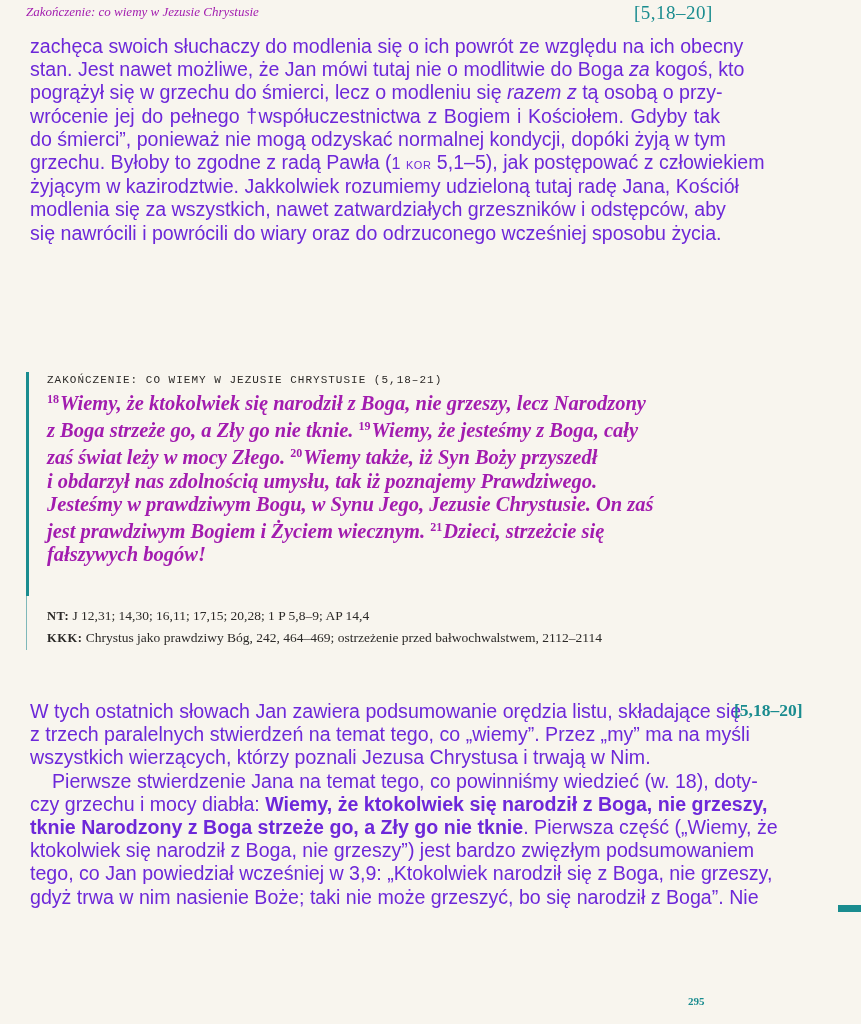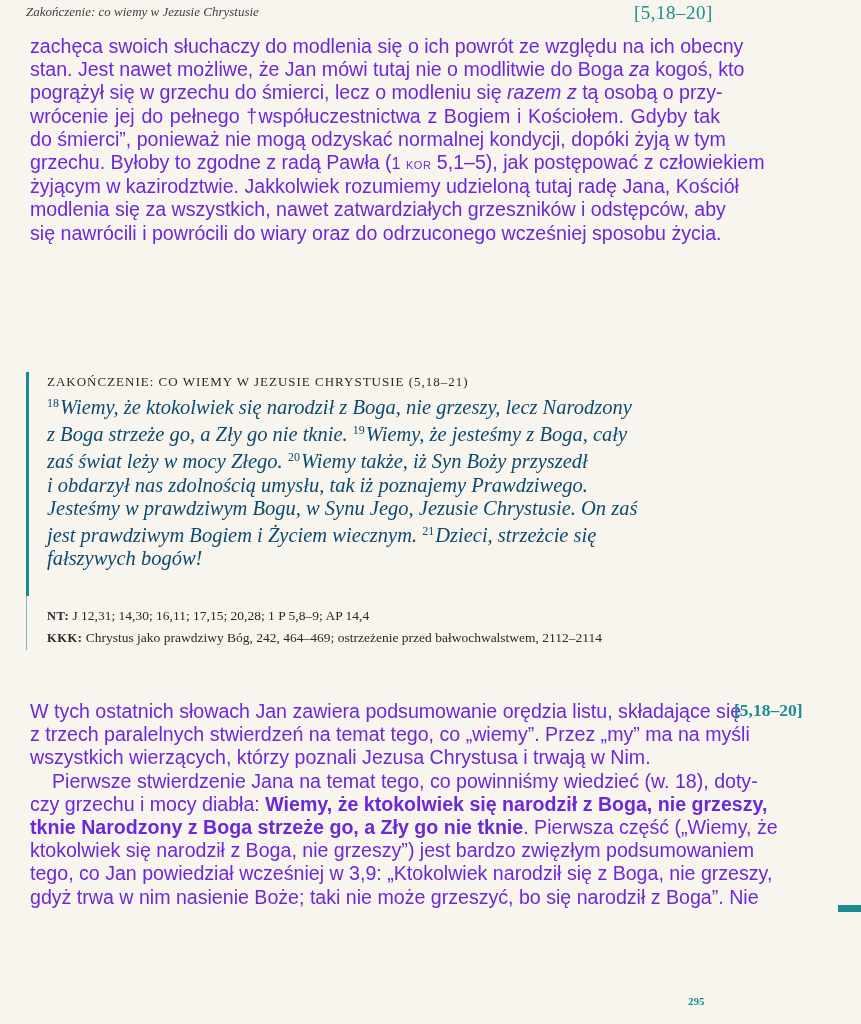--- a/index.html
+++ b/index.html
@@ -5,21 +5,21 @@
   html, body { margin: 0; padding: 0; }
   body {
     width: 861px; height: 1024px; overflow: hidden;
     background: #f8f5ee;
     font-family: "DejaVu Serif", "Liberation Serif", serif;
     color: #2a2826;
     position: relative;
   }
   .running-head {
     position: absolute; left: 26px; top: 4px;
-    font-style: italic; font-size: 13px; color: #404040;
+    font-style: italic; font-size: 13px; color: #a21caf;
     font-family: "Liberation Serif", serif;
   }
   .running-ref {
     position: absolute; left: 634px; top: 2px;
     font-size: 19px; color: #1a8c8f;
     font-family: "Liberation Serif", serif;
     letter-spacing: 0.5px;
   }
   .body-text {
     position: absolute; left: 30px; width: 690px;
@@ -40,28 +40,28 @@
     position: absolute; left: 26px; top: 372px; width: 700px;
     border-left: 3px solid #1a8c8f;
     padding-left: 18px;
     height: 224px;
   }
   .scripture-box-ext {
     position: absolute; left: 26px; top: 596px; height: 54px;
     border-left: 1px solid #7fb8b9;
   }
   .scripture-title {
-    font-family: Liberation Serif, serif;
-    font-size: 13px; letter-spacing: 1px;
+    font-family: Liberation Mono, monospace;
+    font-size: 11px; letter-spacing: 1px;
     color: #2b2927; margin-top: 2px; margin-bottom: 2px;
   }
   .scripture-text {
     font-family: "Liberation Serif", serif;
-    font-style: italic; color: #0c4a6e;
-    font-size: 20.5px; line-height: 23.2px;
+    font-style: italic; color: #a21caf;
+    font-size: 20.5px; line-height: 23.2px; font-weight: bold;
   }
   .scripture-text .line { text-align-last: left; }
   .scripture-text sup { font-style: normal; font-size: 12px; vertical-align: 7px; margin-right: 1px; }
   .crossref {
     position: absolute; left: 47px; font-family: "Liberation Serif", serif;
     font-size: 13.5px; color: #2b2927;
   }
   .crossref .label { font-weight: bold; font-variant: small-caps; font-size: 12.5px; letter-spacing: 0.5px; }
   .cr1 { top: 608px; font-family: Liberation Serif, serif; }
   .cr2 { top: 630px; text-align: right; }

